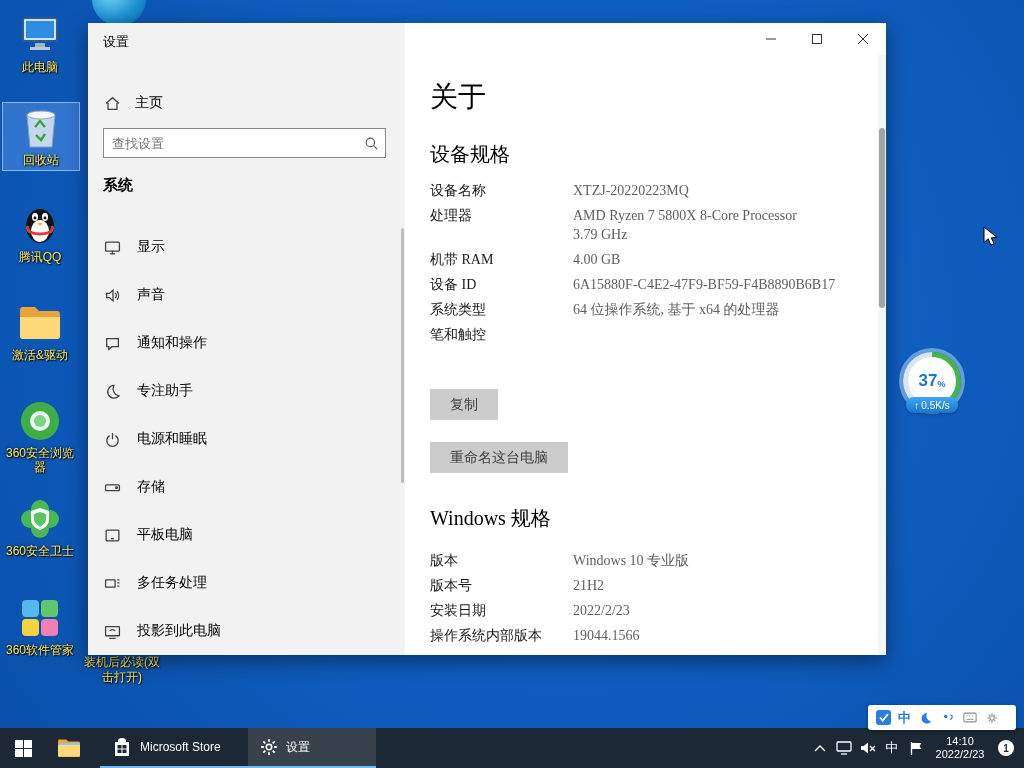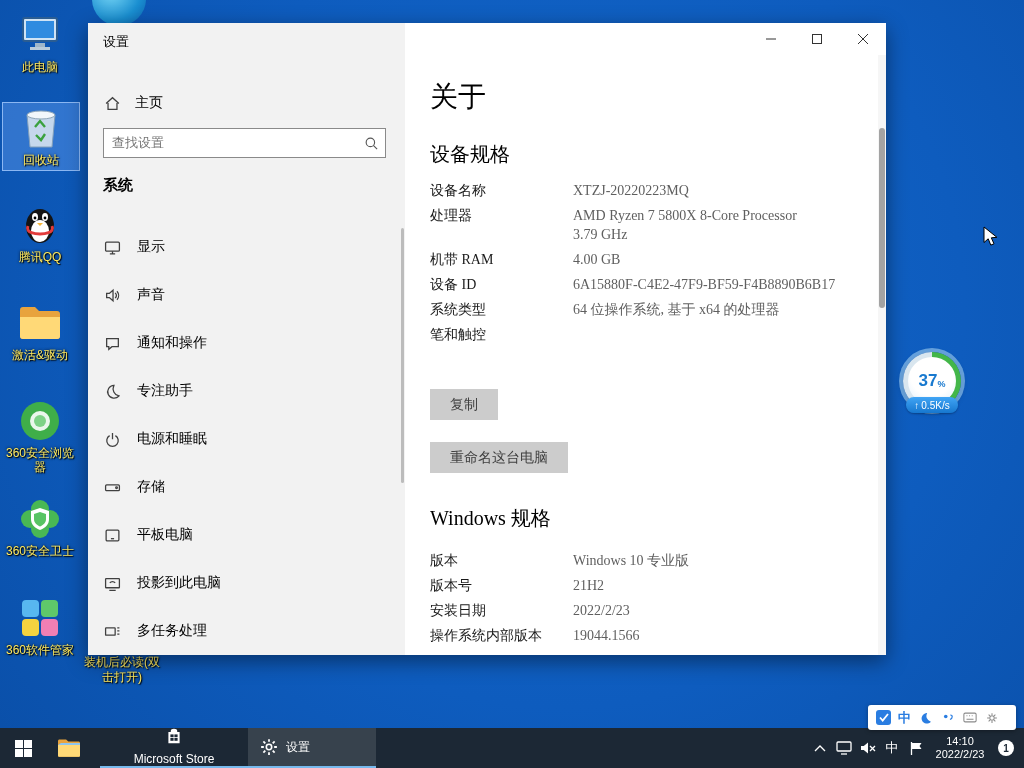--- a/index.html
+++ b/index.html
@@ -24,21 +24,21 @@
   #win{position:absolute;left:88px;top:23px;width:798px;height:632px;z-index:10;
     background:#fff;box-shadow:0 6px 20px rgba(0,0,0,.45);}
   .sidebar{position:absolute;left:0;top:0;width:317px;height:632px;background:#f2f2f2;}
   .win-title{position:absolute;left:15px;top:10px;font-size:13px;color:#000;}
   .home-row{position:absolute;left:8px;top:62px;width:300px;height:36px;display:flex;
     align-items:center;gap:14px;padding-left:8px;box-sizing:border-box;cursor:pointer;}
   .home-row span{font-size:14px;color:#000;}
   .searchbox{position:absolute;left:15px;top:105px;width:283px;height:30px;background:#fff;
     border:1px solid #8a8a8a;box-sizing:border-box;display:flex;align-items:center;}
   .searchbox input{flex:1;border:none;outline:none;font-size:13px;padding:0 8px;
-    font-family:Liberation Mono, monospace;color:#333;background:transparent;}
+    font-family:Liberation Sans, sans-serif;color:#333;background:transparent;}
   .searchbox .mag{width:28px;display:flex;align-items:center;justify-content:center;cursor:pointer;}
   .side-section{position:absolute;left:15px;top:153px;font-size:15px;font-weight:bold;color:#000;}
   .side-items{position:absolute;left:0;top:200px;width:317px;}
   .side-item{height:48px;display:flex;align-items:center;gap:16px;padding-left:16px;cursor:pointer;}
   .side-item .sl{font-size:14px;color:#000;}
   .side-scroll{position:absolute;left:313px;top:205px;width:3px;height:255px;background:#bcbcbc;border-radius:2px;}
   .sideicon{width:17px;height:17px;flex:none;}
   .sideicon path,.sideicon rect,.sideicon circle,.sideicon polyline{stroke:#404040;fill:none;stroke-width:1.2;}
 
   .content{position:absolute;left:317px;top:0;width:481px;height:632px;background:#fff;font-family:Liberation Serif, serif;}
@@ -83,21 +83,21 @@
 
   
   .taskbar{position:absolute;left:0;bottom:0;width:1024px;height:40px;background:#1c2835;
     z-index:20;display:flex;align-items:stretch;}
   .tb-btn{display:flex;align-items:center;justify-content:center;cursor:pointer;}
   .tb-start{width:46px;}
   .tb-explorer{width:46px;}
   .tb-app{display:flex;align-items:center;gap:8px;padding:0 12px;cursor:pointer;
     border-bottom:2px solid #76b9ed;box-sizing:border-box;}
   .tb-app .al{font-size:12px;color:#fff;white-space:nowrap;}
-  .tb-store{margin-left:8px;width:148px;flex-direction:column;}
+  .tb-store{margin-left:8px;width:148px;}
   .tb-settings{width:128px;background:rgba(255,255,255,.12);}
   .tray{margin-left:auto;display:flex;align-items:center;padding-right:4px;}
   .tray-ic{width:24px;height:40px;display:flex;align-items:center;justify-content:center;cursor:pointer;}
   .tray-zh{color:#fff;font-size:13px;}
   .clock{width:64px;height:40px;display:flex;flex-direction:column;align-items:center;
     justify-content:center;color:#fff;font-size:11px;line-height:13px;cursor:pointer;}
   .notif{width:28px;height:40px;display:flex;align-items:center;justify-content:center;cursor:pointer;}
   .notif-badge{width:16px;height:16px;border-radius:50%;background:#fff;color:#1c2835;
     font-size:10px;font-weight:bold;display:flex;align-items:center;justify-content:center;}
 
@@ -263,31 +263,31 @@
         </div>
         <div class="side-item">
           <svg class="sideicon" viewBox="0 0 16 16">
               <rect x="2" y="3" width="12" height="10" rx="1"></rect>
               <path d="M6.5 11h3"></path>
             </svg>
           <span class="sl">平板电脑</span>
         </div>
         <div class="side-item">
           <svg class="sideicon" viewBox="0 0 16 16">
+              <rect x="1.5" y="4.5" width="9" height="7" rx="0.5"></rect>
+              <path d="M12.5 4.5h2M12.5 7.5h2M12.5 10.5h2"></path>
+            </svg>
+          <span class="sl">多任务处理</span>
+        </div>
+        <div class="side-item">
+          <svg class="sideicon" viewBox="0 0 16 16">
               <rect x="1.5" y="3.5" width="13" height="8.5" rx="0.5"></rect>
               <path d="M5 14.5h6M5.5 7.5a3 3 0 0 1 5 0"></path>
             </svg>
           <span class="sl">投影到此电脑</span>
-        </div>
-        <div class="side-item">
-          <svg class="sideicon" viewBox="0 0 16 16">
-              <rect x="1.5" y="4.5" width="9" height="7" rx="0.5"></rect>
-              <path d="M12.5 4.5h2M12.5 7.5h2M12.5 10.5h2"></path>
-            </svg>
-          <span class="sl">多任务处理</span>
         </div>
       </div>
       <div class="side-scroll"></div>
     </div>
 
     <div class="content">
       <div class="about-title">关于</div>
 
       <div class="sec-heading dev-heading">设备规格</div>
 

